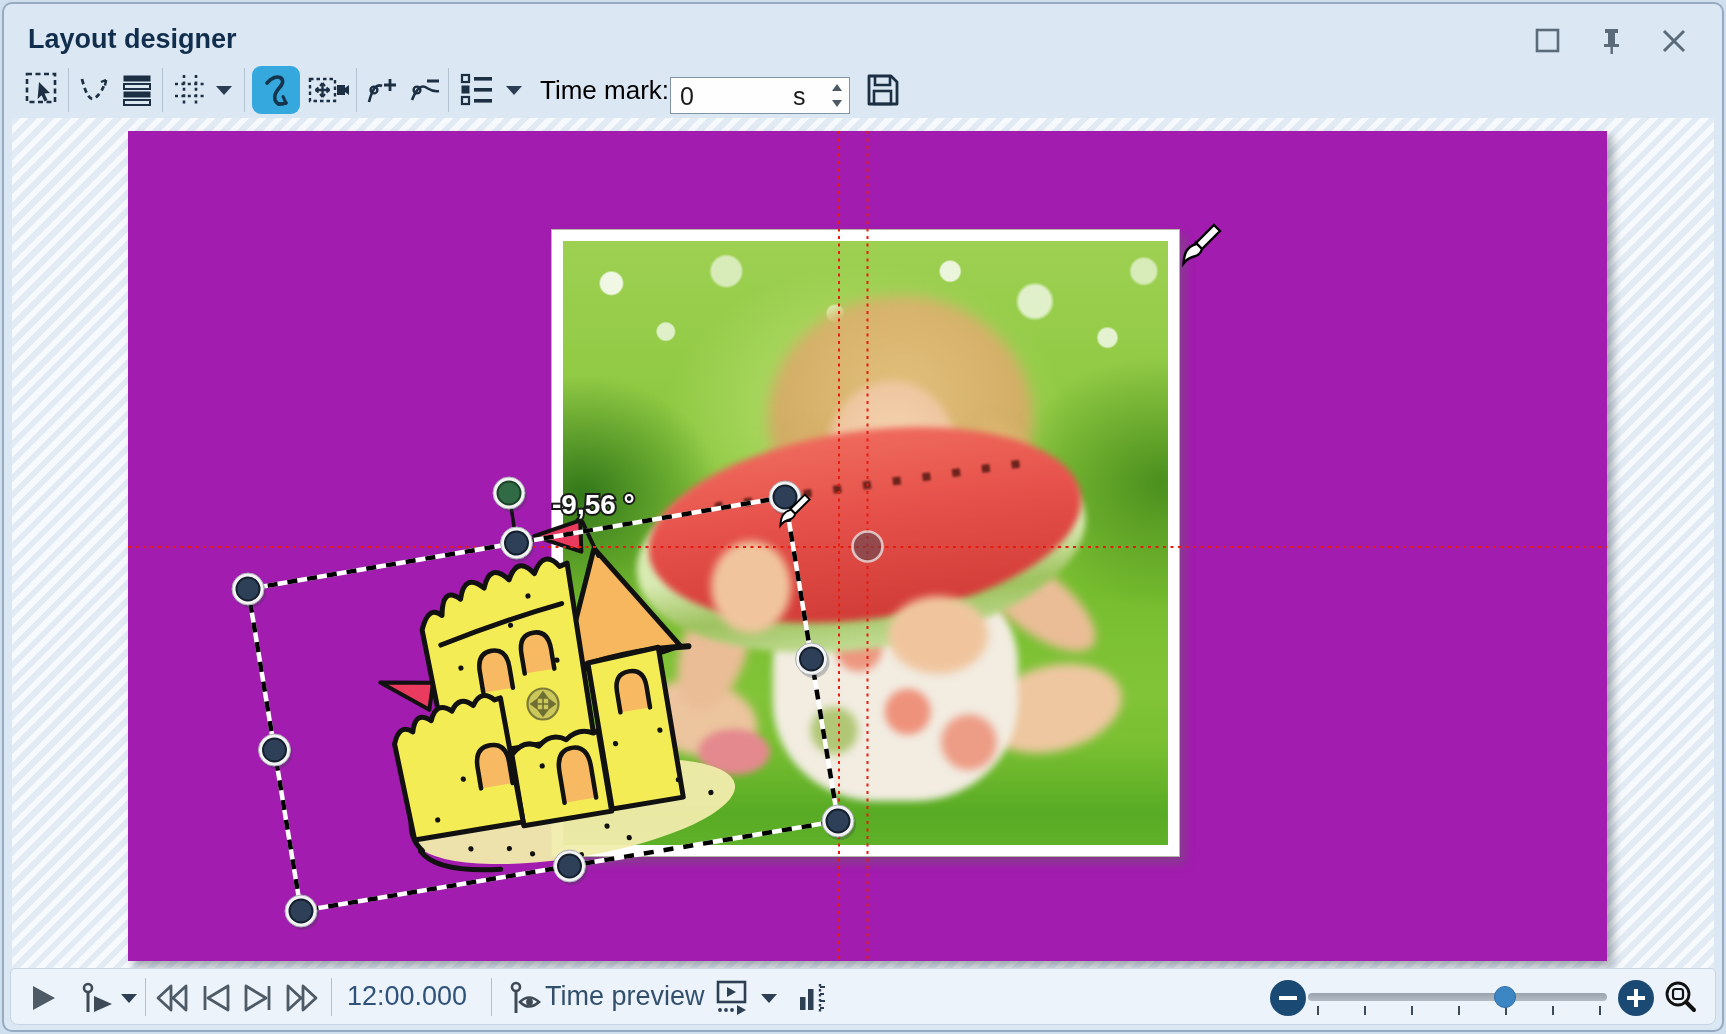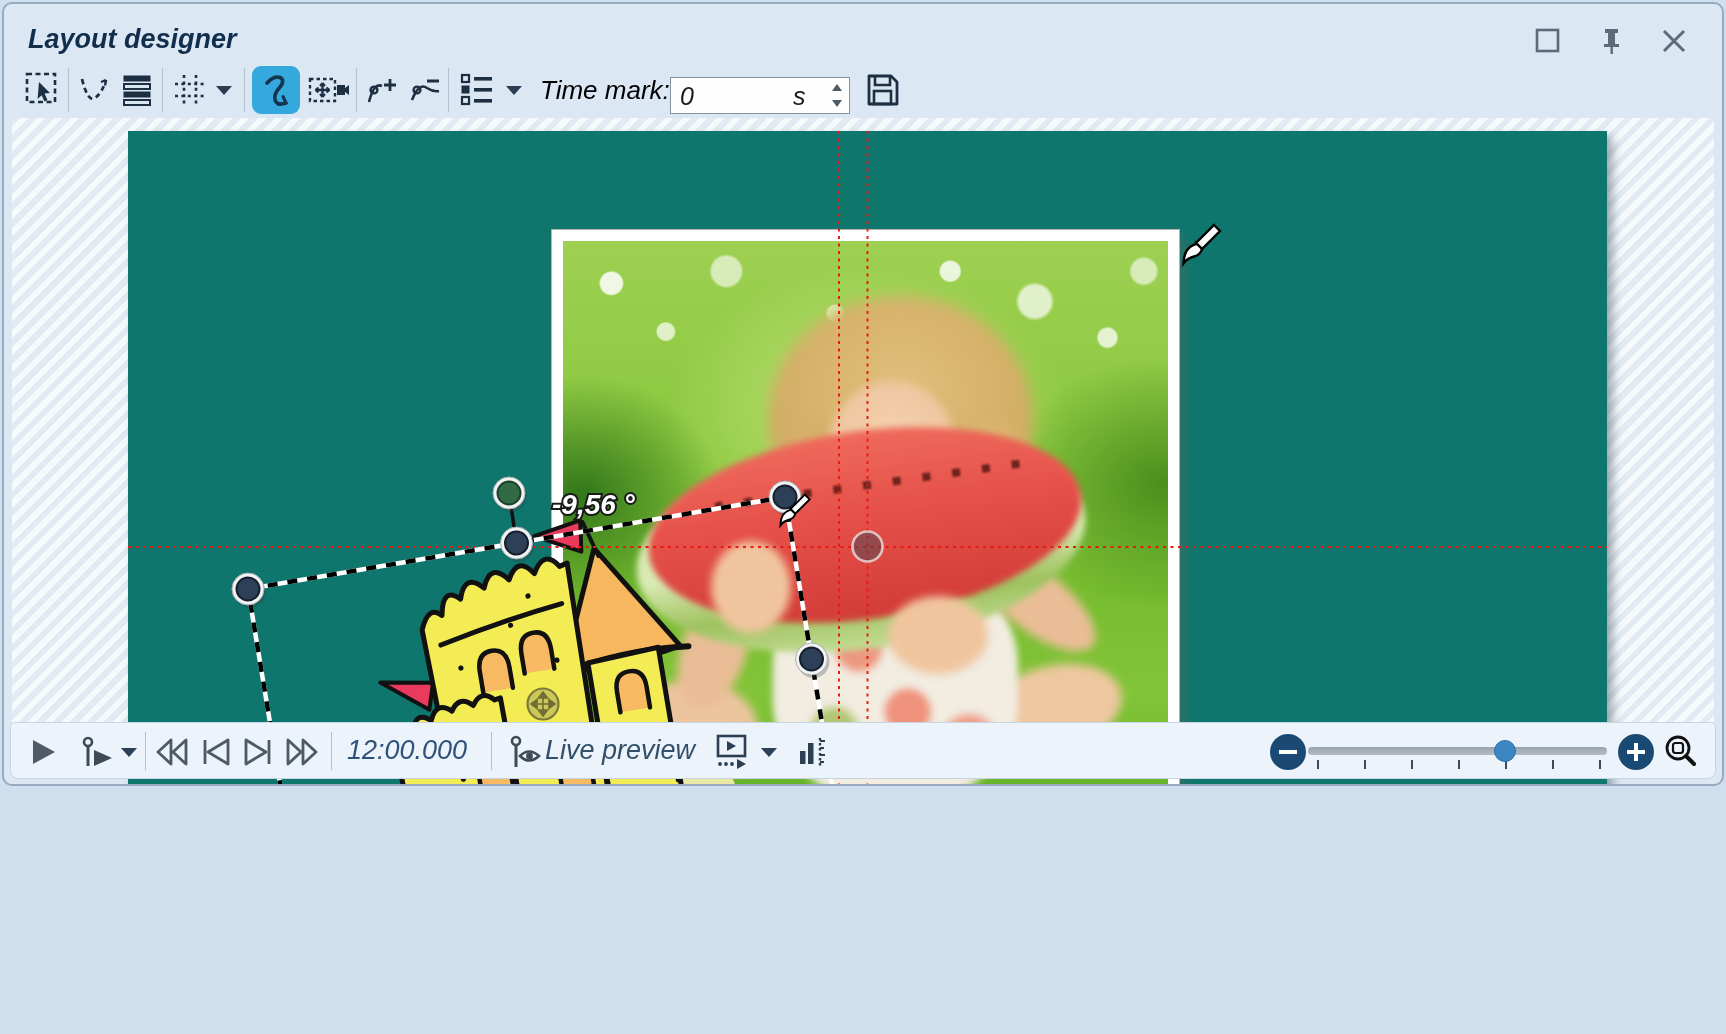--- a/index.html
+++ b/index.html
@@ -1,35 +1,35 @@
 <!DOCTYPE html>
 <html><head>
 <meta charset="utf-8">
 <style>
   * { margin:0; padding:0; box-sizing:border-box; }
   html,body { width:1726px; height:1034px; background:#cfdfee; font-family:"Liberation Sans", sans-serif; overflow:hidden; }
-  .window { position:absolute; left:2px; top:2px; width:1722px; height:784px; background:#dbe7f3;
-            border:2px solid #96abc2; border-radius:10px; overflow:hidden;font-style:italic; }
+  .window { position:absolute; left:2px; top:2px; width:1722px; height:1030px; background:#dbe7f3;
+            border:2px solid #96abc2; border-radius:10px; overflow:hidden; }
   .titlebar { position:absolute; left:0; top:0; right:0; height:58px; }
   .title { position:absolute; left:24px; top:20px; font-size:27px; font-weight:bold; color:#112e4c; }
   .winbtn { position:absolute; top:20px; width:40px; height:34px; display:flex; align-items:center; justify-content:center; cursor:default; }
   .winbtn svg { stroke:#5c6b7a; }
   
   .tbtn { position:absolute; top:62px; height:48px; display:flex; align-items:center; justify-content:center; }
   .vsep { position:absolute; top:64px; height:44px; width:1px; background:#b3c2d1; }
   .tool-selected { background:#35a8dd; border-radius:9px; }
   .tlabel { position:absolute; top:62px; height:48px; display:flex; align-items:center; font-size:26px; color:#000000; }
   .timebox { position:absolute; left:666px; top:73px; width:180px; height:37px; background:#fdfefd; border:1px solid #8094a4; }
   .timebox .val { position:absolute; left:9px; top:4px; font-size:25px; color:#1a1a1a; }
   .timebox .unit { position:absolute; left:122px; top:4px; font-size:25px; color:#1a1a1a; }
   .timebox .spin { position:absolute; right:2px; top:1px; }
   
   .hatch { position:absolute; left:8px; top:114px; right:8px; bottom:61px;
            background:repeating-linear-gradient(135deg,#e2ebf4 0 6px,#f7fafc 6px 12px); }
-  .canvas { position:absolute; left:124px; top:127px; width:1479px; height:830px; background:#0f766e;
+  .canvas { position:absolute; left:124px; top:127px; width:1479px; height:830px; background:#a21caf;
             box-shadow:6px 6px 9px rgba(96,106,116,.55); }
   .photo { position:absolute; left:423px; top:98px; width:629px; height:628px; background:#fff;
            border:1px solid #b5b5a8; padding:11px; box-shadow:5px 6px 9px rgba(95,105,95,.45); }
   .photo-inner { position:relative; width:100%; height:100%; overflow:hidden;
     background:
       radial-gradient(circle 18px at 8% 7%, rgba(255,255,255,.85) 0 60%, transparent 70%),
       radial-gradient(circle 14px at 17% 15%, rgba(255,255,255,.7) 0 60%, transparent 72%),
       radial-gradient(circle 24px at 27% 5%, rgba(255,255,255,.6) 0 60%, transparent 72%),
       radial-gradient(circle 16px at 64% 5%, rgba(255,255,255,.8) 0 60%, transparent 72%),
       radial-gradient(circle 26px at 78% 10%, rgba(255,255,255,.7) 0 60%, transparent 75%),
@@ -387,21 +387,21 @@
     <div class="timedisp">12:00.000</div>
     <div class="bsep" style="left:480px;"></div>
     <div class="bbtn" style="left:496px;width:36px;">
       <svg width="34" height="36" stroke="#3e4a56" fill="none">
         <circle cx="8" cy="7" r="4" stroke-width="2.6"></circle>
         <line x1="8" y1="11" x2="8" y2="33" stroke-width="3"></line>
         <path d="M12,22 Q21,13 31,22 Q21,31 12,22 Z" stroke-width="2.6"></path>
         <circle cx="21.5" cy="22" r="3.4" fill="#3e4a56" stroke="none"></circle>
       </svg>
     </div>
-    <div class="lp-label">Live preview</div>
+    <div class="lp-label">Time preview</div>
     <div class="bbtn" style="left:700px;width:42px;">
       <svg width="38" height="36" stroke="#2c3f53" fill="none">
         <rect x="5" y="2" width="27" height="20" stroke-width="2.6"></rect>
         <path d="M14,7 L23,12 L14,17 Z" fill="#2c3f53" stroke="none"></path>
         <circle cx="7" cy="30" r="1.9" fill="#2c3f53" stroke="none"></circle>
         <circle cx="13" cy="30" r="1.9" fill="#2c3f53" stroke="none"></circle>
         <circle cx="19" cy="30" r="1.9" fill="#2c3f53" stroke="none"></circle>
         <path d="M24,25 L33,30 L24,35 Z" fill="#2c3f53" stroke="none"></path>
       </svg>
     </div>

